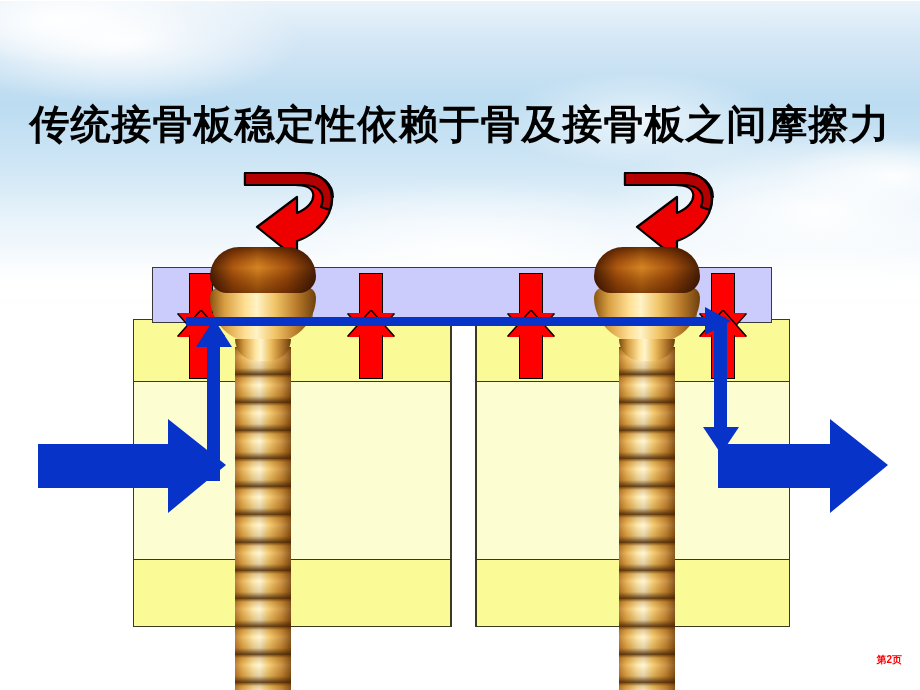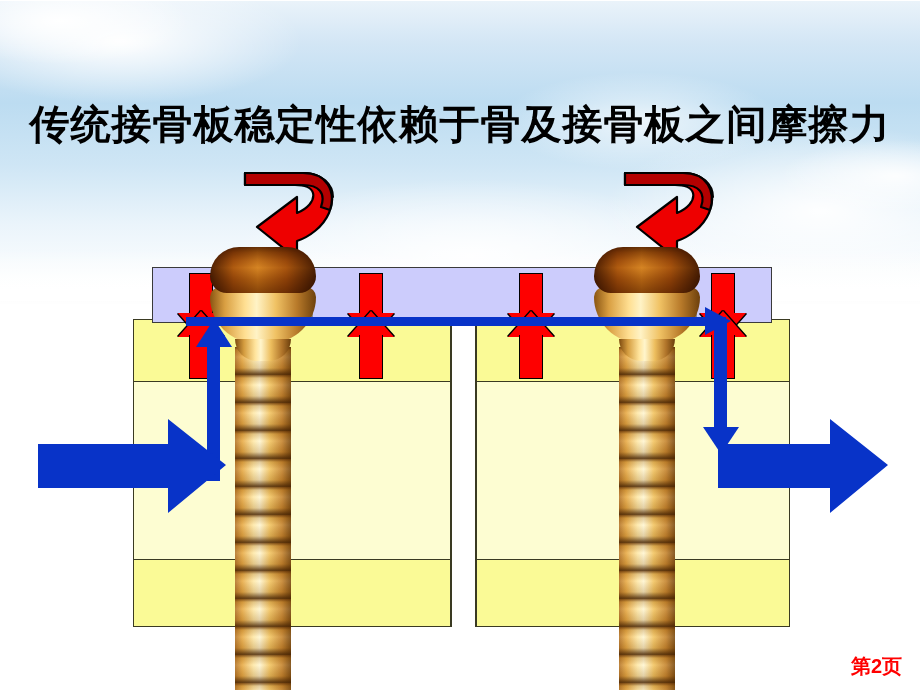--- a/index.html
+++ b/index.html
@@ -119,21 +119,21 @@
 
   
   .rot{position:absolute;}
 
   
   .footer-left{
     position:absolute;left:8px;top:654px;color:#ff0000;font-size:14px;font-weight:700;
     font-family:"Liberation Sans","DejaVu Sans",sans-serif;white-space:nowrap;
   }
   .footer-right{
-    position:absolute;right:18px;top:652px;color:#ff0000;font-size:20px;font-weight:700;
+    position:absolute;right:18px;top:652px;color:#ff0000;font-size:10px;font-weight:700;
     font-family:"Liberation Sans","DejaVu Sans",sans-serif;white-space:nowrap;
   }
 </style>
 </head>
 <body>
 
 <div id="slide">
 
   <div class="sky"></div>
   <div class="sky2"></div>

